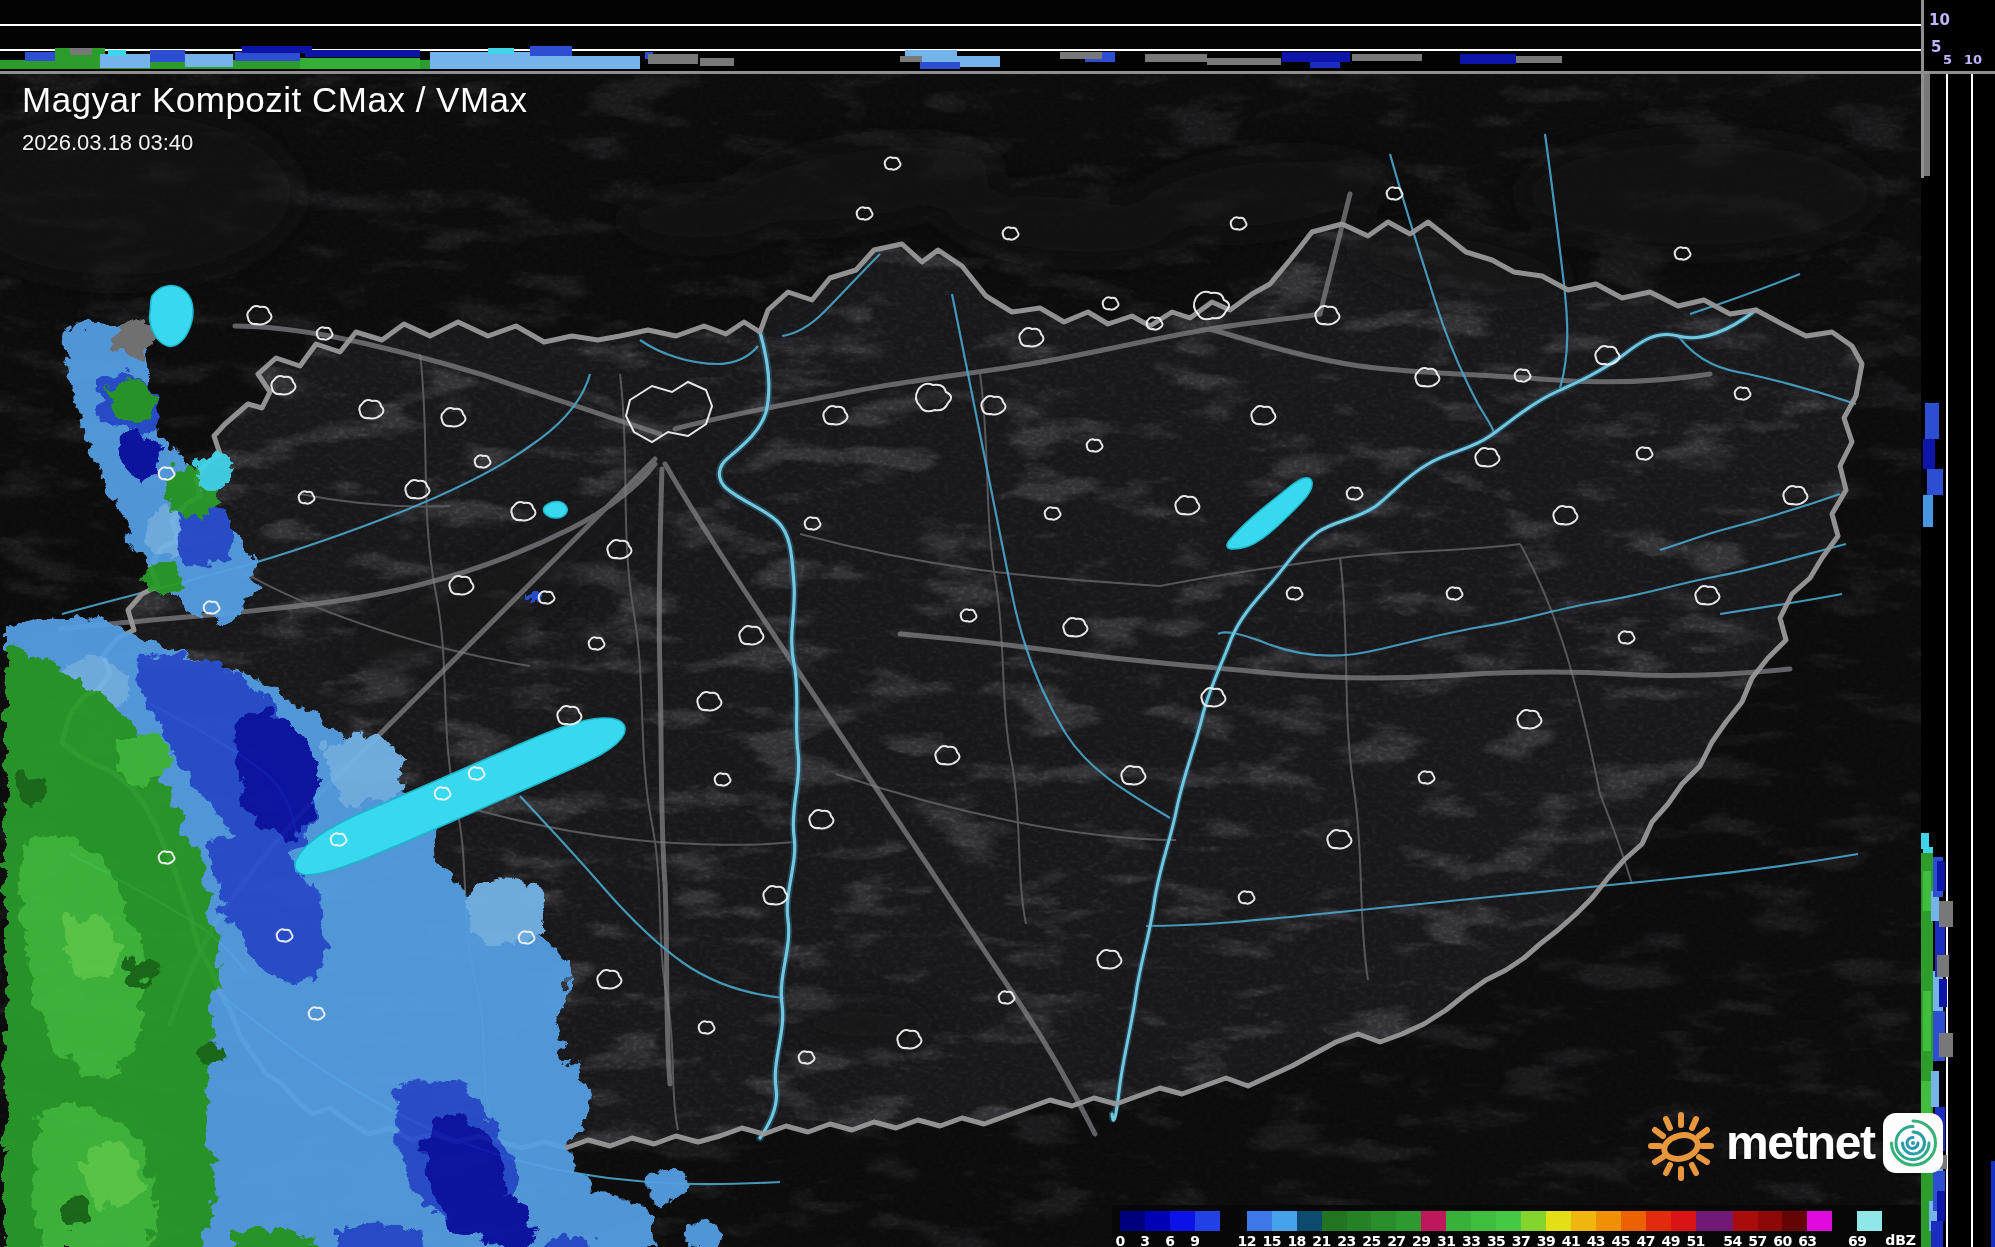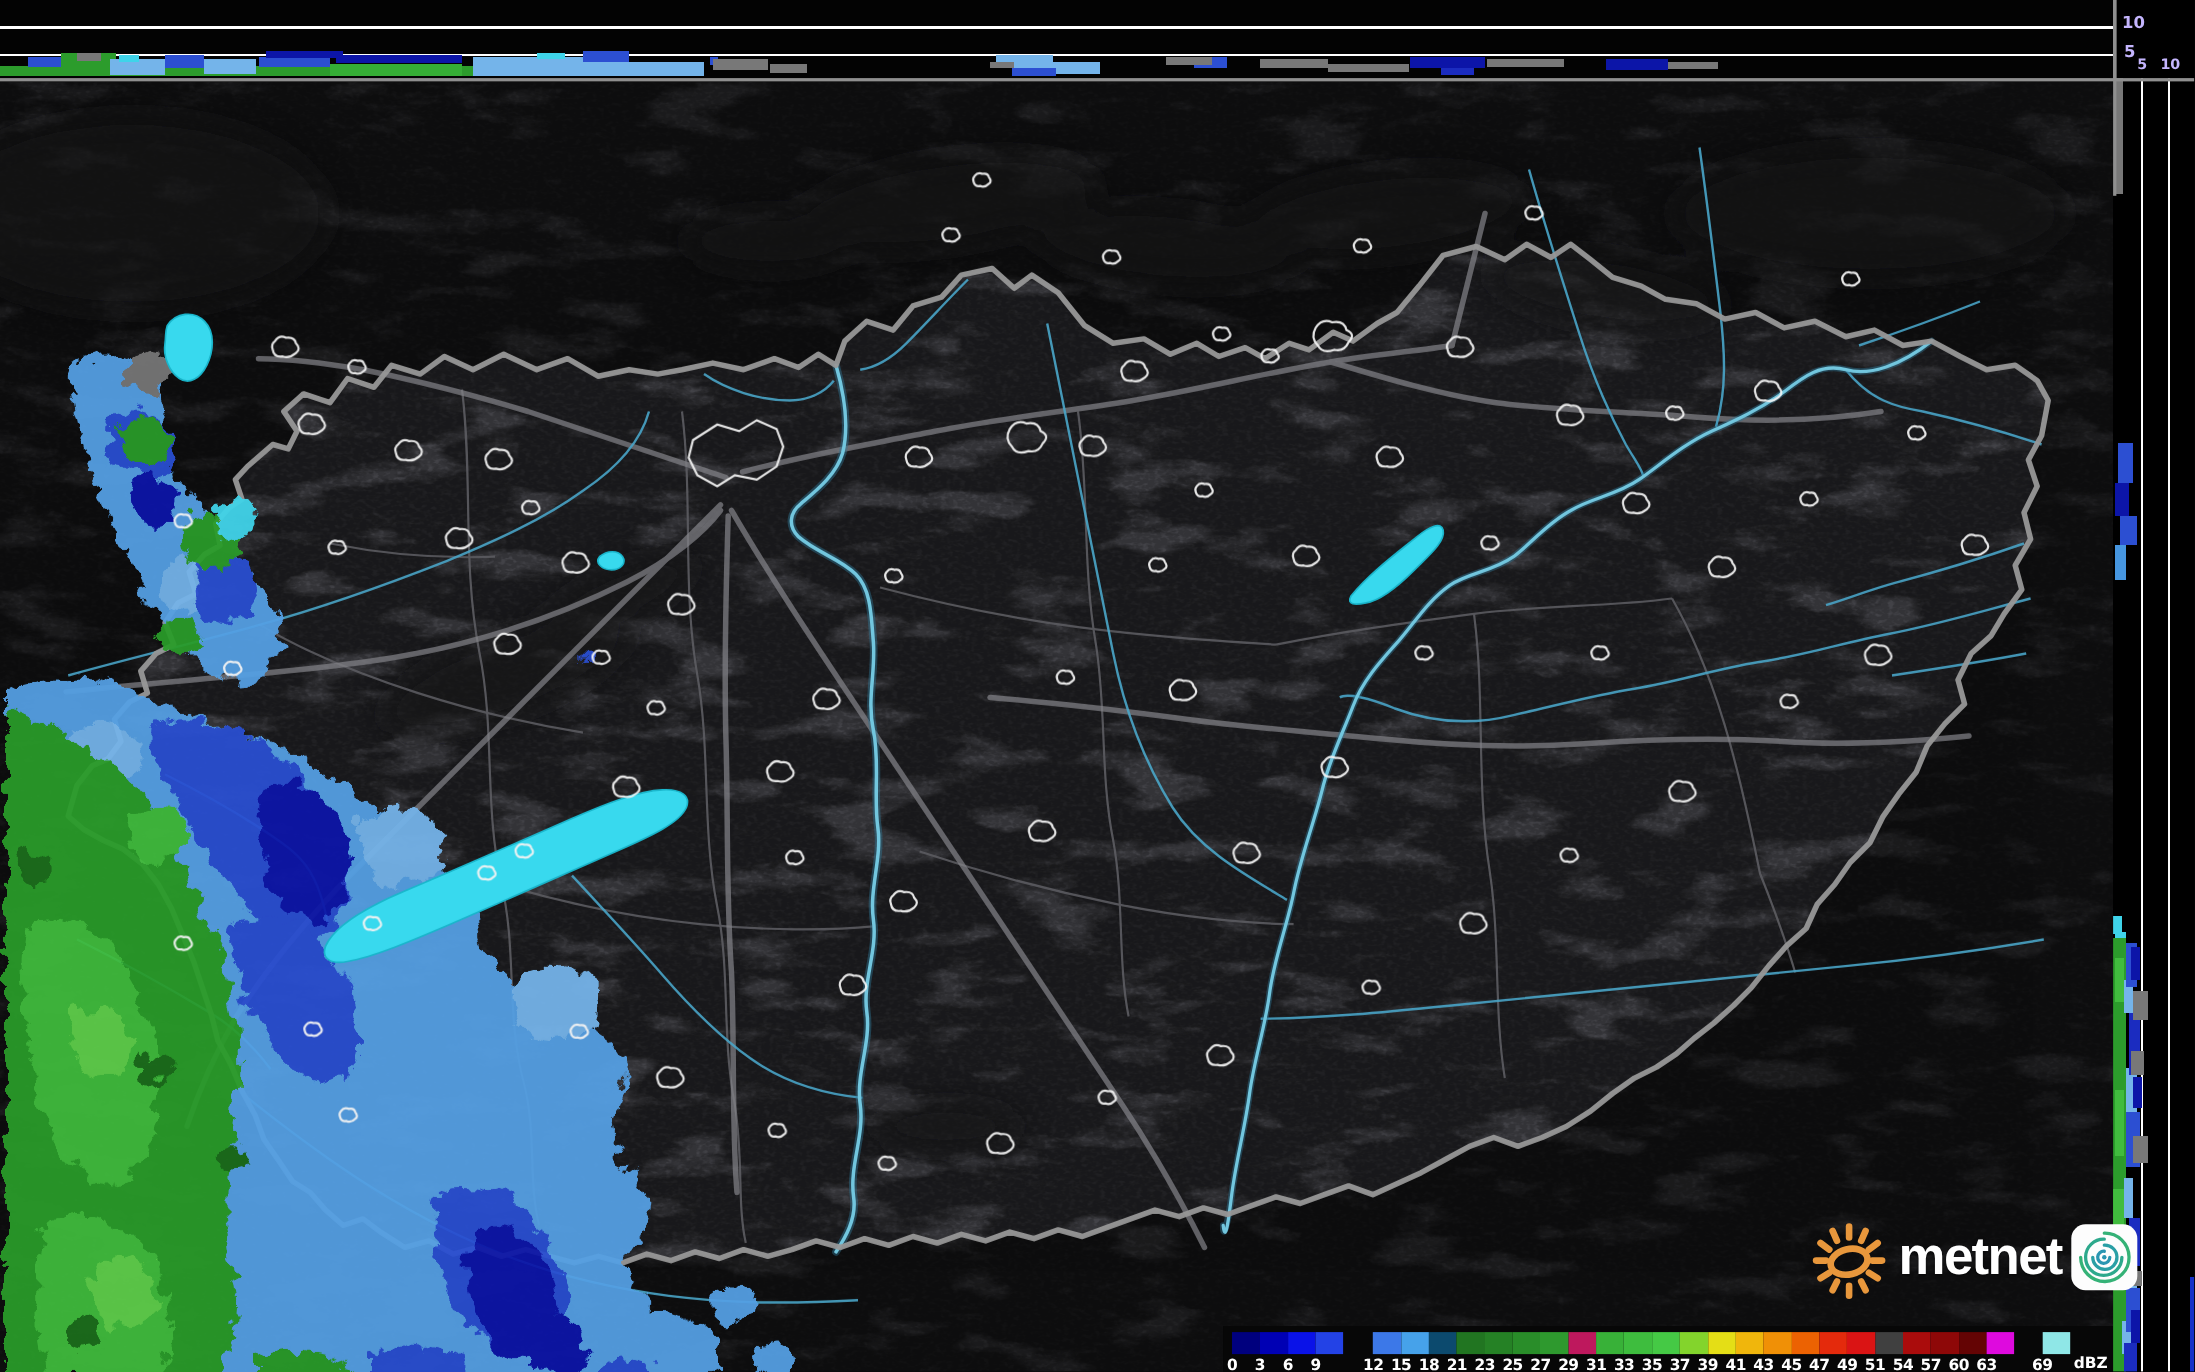--- a/index.html
+++ b/index.html
@@ -371,20 +371,24 @@
         <use href="#c3" x="332" y="762"></use>
           <use href="#c3" x="160" y="780"></use>
           <use href="#c3" x="278" y="858"></use>
         <use href="#c3" x="310" y="936"></use>
           <use href="#c3" x="160" y="396"></use>
           <use href="#c3" x="205" y="530"></use>
       </g>
     </svg>
   </div>
 
+  <div class="title-block">
+    <div class="title">Magyar Kompozit CMax / VMax</div>
+    <div class="timestamp">2026.03.18 03:40</div>
+  </div>
 
   <div class="logo">
     <svg width="74" height="80" viewBox="0 0 74 80">
       <g stroke="#e8973c" stroke-width="6" fill="none" stroke-linecap="round">
         <ellipse cx="37" cy="44" rx="17" ry="11.5" transform="rotate(-14 37 44)"></ellipse>
         <line x1="37" y1="12" x2="37" y2="22"></line>
         <line x1="52" y1="16" x2="48" y2="25"></line>
         <line x1="63" y1="27" x2="55" y2="33"></line>
         <line x1="67" y1="43" x2="58" y2="43"></line>
         <line x1="63" y1="59" x2="55" y2="54"></line>
@@ -471,21 +475,21 @@
         </div>
         <div class="cb-cell" style="background: rgb(236, 98, 2);">
           <span class="cb-label">45</span>
         </div>
         <div class="cb-cell" style="background: rgb(228, 42, 12);">
           <span class="cb-label">47</span>
         </div>
         <div class="cb-cell" style="background: rgb(218, 20, 20);">
           <span class="cb-label">49</span>
         </div>
-        <div class="cb-cell" style="background: #404040;">
+        <div class="cb-cell" style="background: #701a75; padding-left: 12px;">
           <span class="cb-label">51</span>
         </div>
         <div class="cb-cell" style="background: rgb(170, 12, 12);">
           <span class="cb-label">54</span>
         </div>
         <div class="cb-cell" style="background: rgb(142, 8, 8);">
           <span class="cb-label">57</span>
         </div>
         <div class="cb-cell" style="background: rgb(100, 4, 4);">
           <span class="cb-label">60</span>

